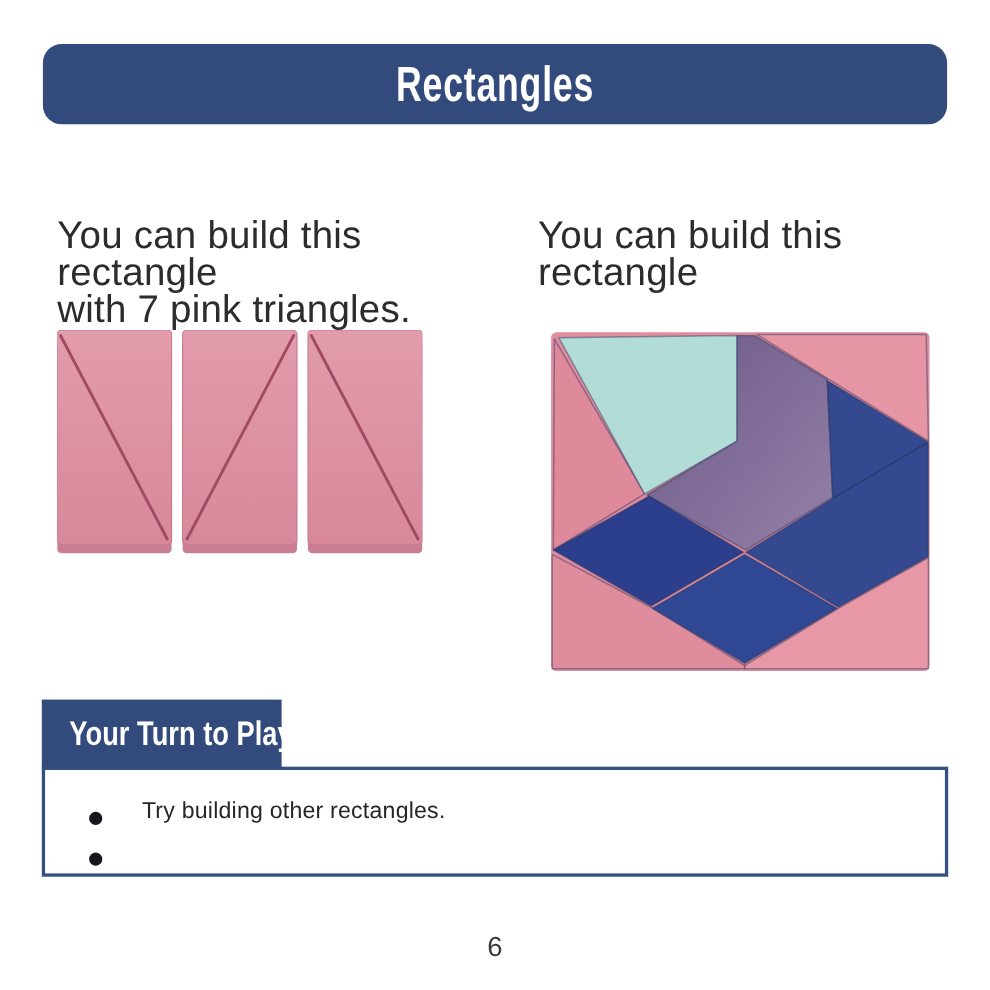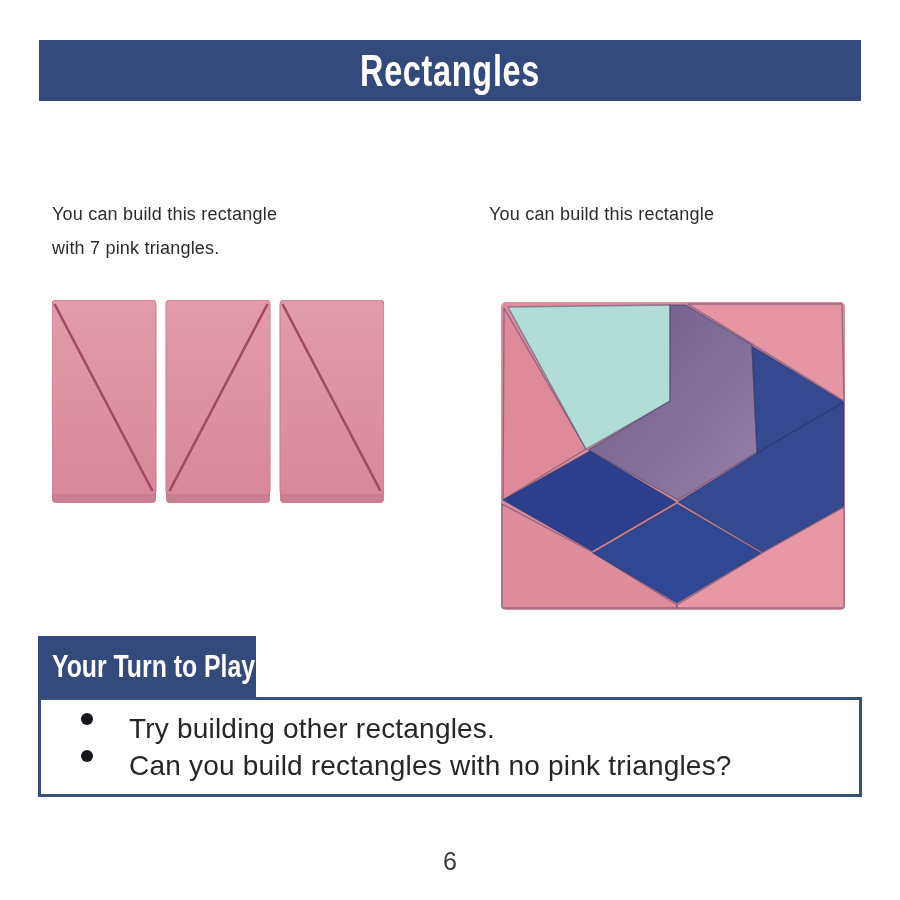--- a/index.html
+++ b/index.html
@@ -4,53 +4,53 @@
 <style>
   html,body{margin:0;padding:0;}
   body{
     width:900px;height:900px;background:#ffffff;position:relative;
     font-family:"Liberation Sans",sans-serif;color:#2d2d2d;overflow:hidden;
   }
   .abs{position:absolute;}
 
   
   .header-banner{
-    left:39px;top:40px;width:822px;height:61px;background:#334a7d;
-    display:flex;align-items:center;justify-content:center;
+    left:39px;top:40px;width:822px;height:73px;background:#334a7d;
+    display:flex;align-items:center;justify-content:center;border-radius:17px;
   }
   .header-title{
     color:#ffffff;font-size:45px;font-weight:700;letter-spacing:1px;
     display:inline-block;transform:scaleX(.72);white-space:nowrap;
   }
 
   
-  .caption{font-size:18px;line-height:34px;letter-spacing:.2px;color:#2c2c2c;}
+  .caption{font-size:35px;line-height:34px;letter-spacing:.2px;color:#2c2c2c;}
   .caption-left{left:52px;top:197px;width:420px;}
   .caption-right{left:489px;top:197px;width:400px;}
 
   
   .figure-left{left:52px;top:300px;}
   .figure-right{left:500px;top:301px;}
 
   
   .turn-banner{
     left:38px;top:636px;width:218px;height:62px;background:#334a7d;
-    display:flex;align-items:center;padding-left:14px;box-sizing:border-box;z-index:2;
+    display:flex;align-items:center;padding-left:25px;box-sizing:border-box;z-index:2;
   }
   .turn-banner-text{
     color:#ffffff;font-size:31px;font-weight:700;white-space:nowrap;
     display:inline-block;transform:scaleX(.8);transform-origin:left center;
   }
 
   
   .bullet-box{
     left:38px;top:697px;width:824px;height:100px;background:#ffffff;
     border:3px solid #36507f;box-sizing:border-box;padding-top:13px;z-index:1;
   }
-  .bullet-row{display:flex;align-items:flex-start;height:37px;font-size:28px;color:#262626;}
+  .bullet-row{display:flex;align-items:flex-end;height:37px;font-size:21px;color:#262626;}
   .bullet-dot{
     width:12px;height:12px;border-radius:50%;background:#16161c;
     margin-left:40px;margin-right:36px;flex:none;
   }
   .bullet-text{white-space:nowrap;letter-spacing:.2px;}
 
   
   .page-number{
     left:0;top:847px;width:900px;text-align:center;
     font-size:25px;color:#3a3a3a;font-weight:400;
@@ -131,17 +131,16 @@
   <span class="turn-banner-text">Your Turn to Play</span>
 </div>
 
 <div class="abs bullet-box">
   <div class="bullet-row">
     <span class="bullet-dot"></span>
     <span class="bullet-text">Try building other rectangles.</span>
   </div>
   <div class="bullet-row">
     <span class="bullet-dot"></span>
-    <span class="bullet-text">Can you build rectangles with no pink triangles?</span>
   </div>
 </div>
 
 <div class="abs page-number">6</div>
 
 </body></html>

